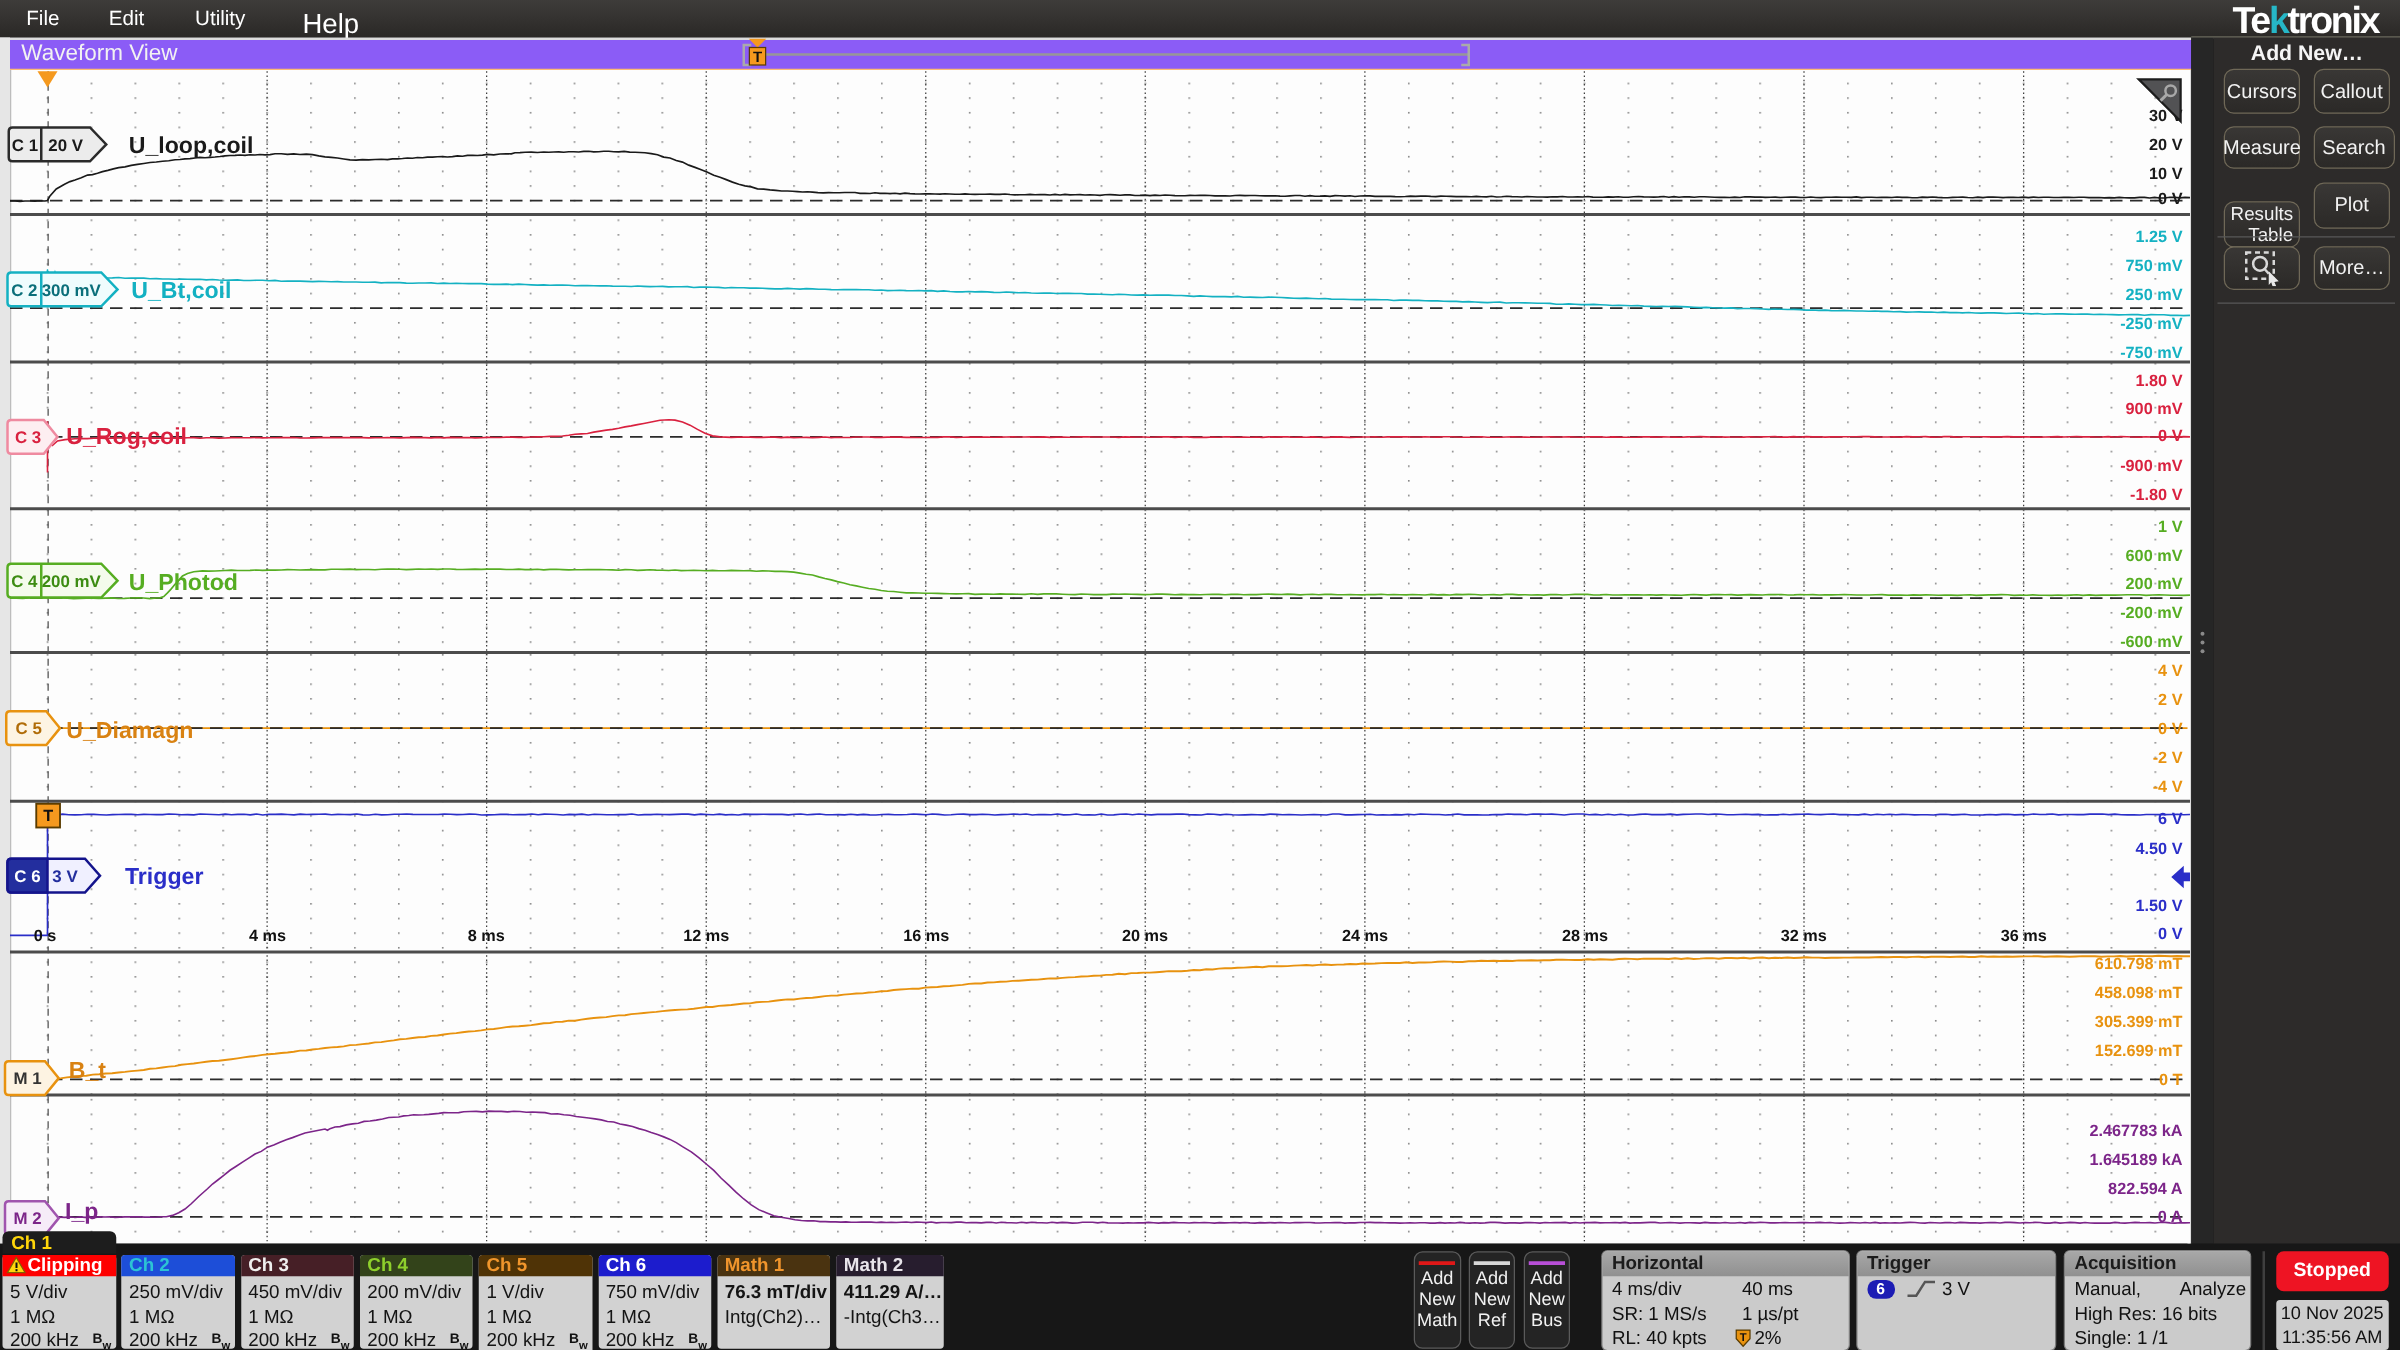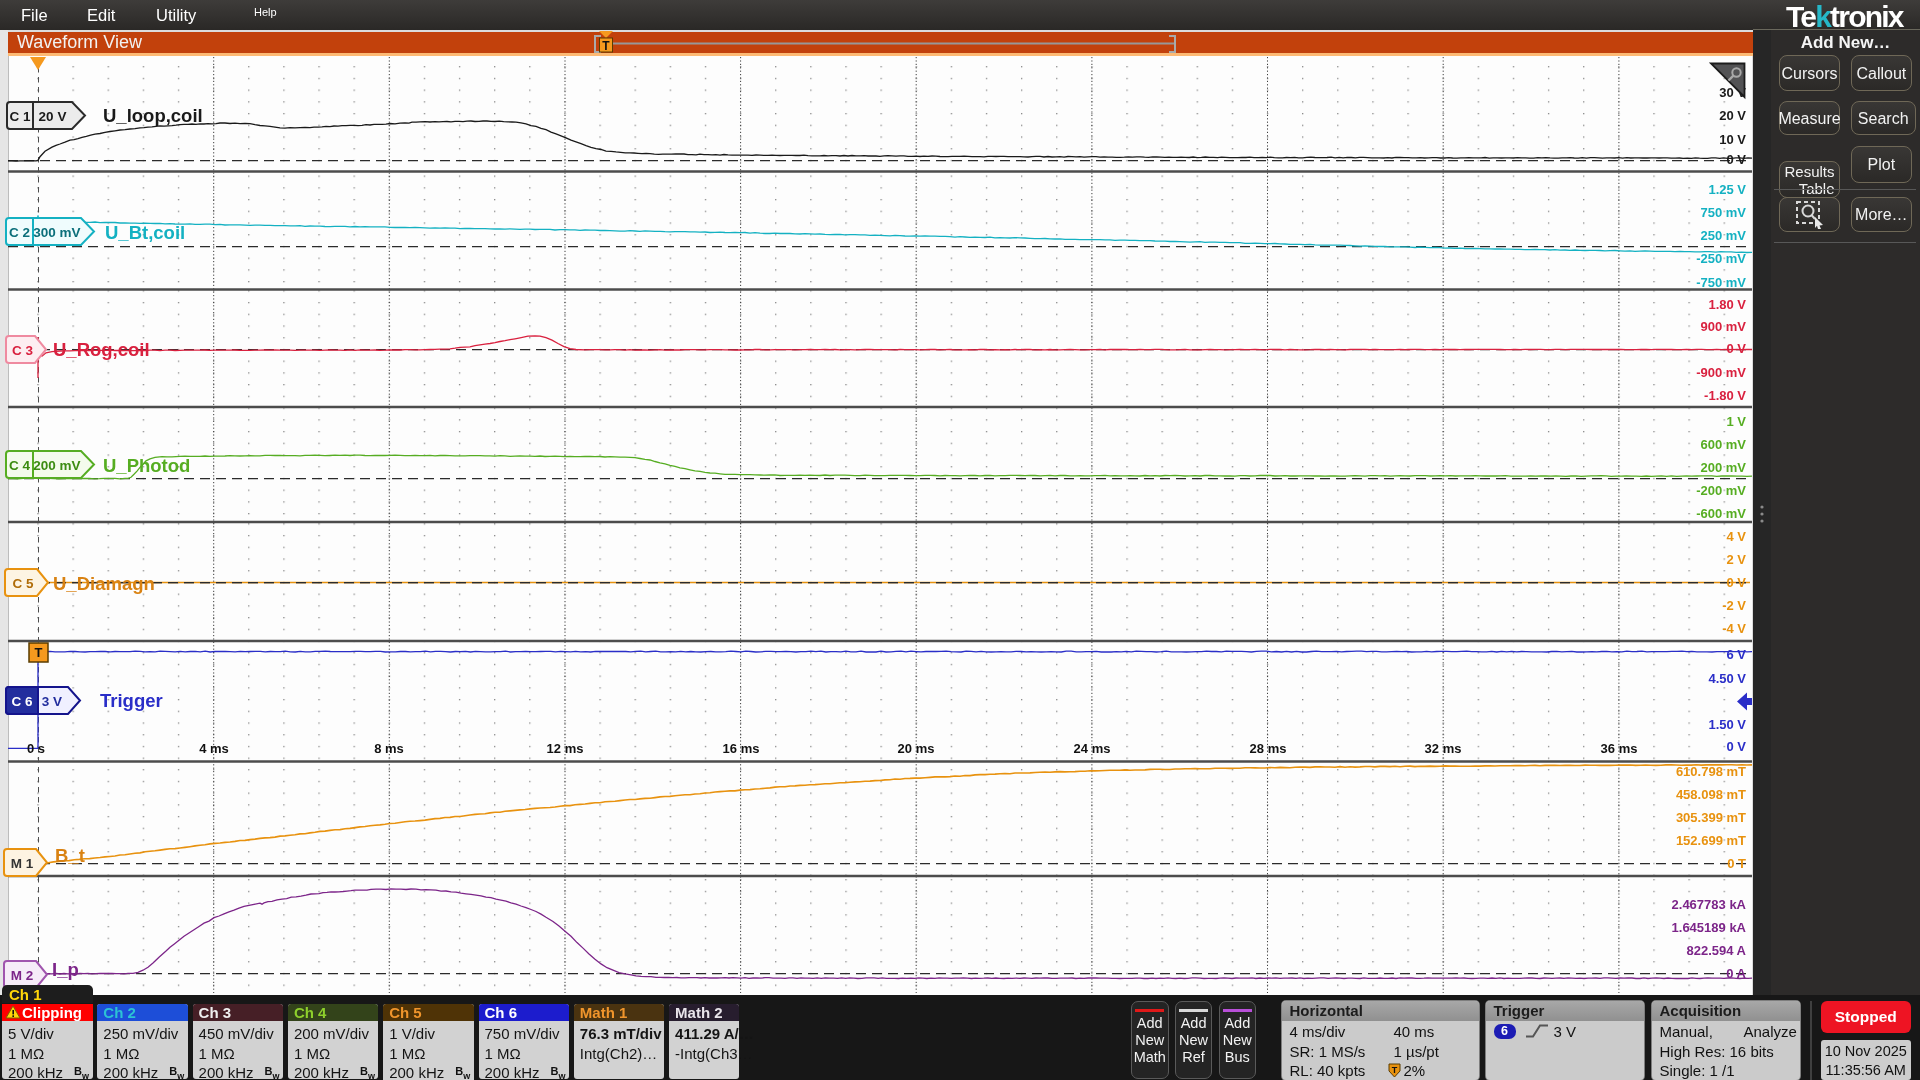--- a/index.html
+++ b/index.html
@@ -4,26 +4,26 @@
 *{margin:0;padding:0}
 html,body{width:1920px;height:1080px;overflow:hidden;background:#161616;font-family:"Liberation Sans",sans-serif;-webkit-font-smoothing:antialiased}
 #page{position:absolute;left:0;top:0;width:1920px;height:1080px}
 </style></head>
 <body>
 <div id="page">
 <div style="position:absolute;left:0;top:0;width:1920px;height:30px;background:linear-gradient(#3e3c3a,#2a2826)">
       <span style="position:absolute;left:21px;top:6px;font-size:16.5px;color:#fff">File</span>
       <span style="position:absolute;left:87px;top:6px;font-size:16.5px;color:#fff">Edit</span>
       <span style="position:absolute;left:156px;top:6px;font-size:16.5px;color:#fff">Utility</span>
-      <span style="position:absolute;left:254px;top:6px;font-size:11px;color:#fff">Help</span>
+      <span style="position:absolute;left:242px;top:6px;font-size:22px;color:#fff">Help</span>
       <div style="position:absolute;left:1786px;top:0px;font-size:30px;font-weight:bold;color:#fff;letter-spacing:-1.8px">Te<span style="color:#26b7c7">k</span>tronix</div>
     </div>
 <div style="position:absolute;left:0px;top:30px;width:1753px;height:2px;background:#dcdcdc"></div>
     <div style="position:absolute;left:1753px;top:29px;width:167px;height:1.5px;background:#6a685c"></div>
-    <div style="position:absolute;left:8px;top:32px;width:1745px;height:24px;background:#c2410c;border-bottom:3px solid #fdba74;box-sizing:border-box">
+    <div style="position:absolute;left:8px;top:32px;width:1745px;height:24px;background:#8b5cf6;border-bottom:1px solid #fdba74;box-sizing:border-box">
       <span style="position:absolute;left:9px;top:0px;font-size:18px;color:#f2f2f2">Waveform View</span>
       <svg width="600" height="28" style="position:absolute;left:575px;top:-2px">
         <line x1="18" y1="13.5" x2="592" y2="13.5" stroke="#979797" stroke-width="2"></line>
         <path d="M18,6 L12,6 L12,22 L18,22" fill="none" stroke="#aaa" stroke-width="2"></path>
         <path d="M586,6 L592,6 L592,22 L586,22" fill="none" stroke="#aaa" stroke-width="2"></path>
         <path d="M16,1 L30,1 L23,8 Z" fill="#f5991e"></path>
         <rect x="16.5" y="8" width="13" height="14" fill="#f5991e" stroke="#5a3c00" stroke-width="1"></rect>
         <text x="23" y="19.5" font-size="12" font-weight="bold" fill="#111" text-anchor="middle">T</text>
       </svg>
     </div>
@@ -289,21 +289,21 @@
       <span style="position:absolute;left:72px;top:61px;font-size:11px;font-weight:bold;color:#111">B</span>
       <span style="position:absolute;left:80px;top:67px;font-size:9px;font-weight:bold;color:#111">w</span>
     </div>
     <div style="position:absolute;left:573.8px;top:1003.5px;width:90.5px;height:75.5px;background:#d2d2d2;border-radius:3px">
       <div style="position:absolute;left:0;top:0;width:100%;height:17.5px;background:#4a3310;border-radius:3px 3px 0 0">
         <span style="position:absolute;left:6px;top:0px;font-size:15px;font-weight:bold;color:#f0952c">Math 1</span>
       </div>
       <span style="position:absolute;left:6px;top:21.5px;font-size:15px;color:#141414;white-space:nowrap"><b>76.3 mT/div</b></span>
       <span style="position:absolute;left:6px;top:41.0px;font-size:15px;color:#141414;white-space:nowrap">Intg(Ch2)…</span>
     </div>
-    <div style="position:absolute;left:669.1px;top:1003.5px;width:70px;height:75.5px;background:#d2d2d2;border-radius:3px">
+    <div style="position:absolute;left:669.1px;top:1003.5px;width:86px;height:75.5px;background:#d2d2d2;border-radius:3px">
       <div style="position:absolute;left:0;top:0;width:100%;height:17.5px;background:#271d2e;border-radius:3px 3px 0 0">
         <span style="position:absolute;left:6px;top:0px;font-size:15px;font-weight:bold;color:#e8e4ea">Math 2</span>
       </div>
       <span style="position:absolute;left:6px;top:21.5px;font-size:15px;color:#141414;white-space:nowrap"><b>411.29 A/…</b></span>
       <span style="position:absolute;left:6px;top:41.0px;font-size:15px;color:#141414;white-space:nowrap">-Intg(Ch3…</span>
     </div>
 <div style="position:absolute;left:1131.0px;top:1001px;width:37.5px;height:78px;background:#242424;border:1px solid #5a5a5a;border-radius:7px;box-sizing:border-box">
       <div style="position:absolute;left:3px;top:7px;width:29px;height:2.5px;background:#e01818"></div>
       <div style="position:absolute;left:0;top:13px;width:100%;text-align:center;font-size:14.5px;line-height:17px;color:#f2f2f2">Add<br>New<br>Math</div>
     </div>

